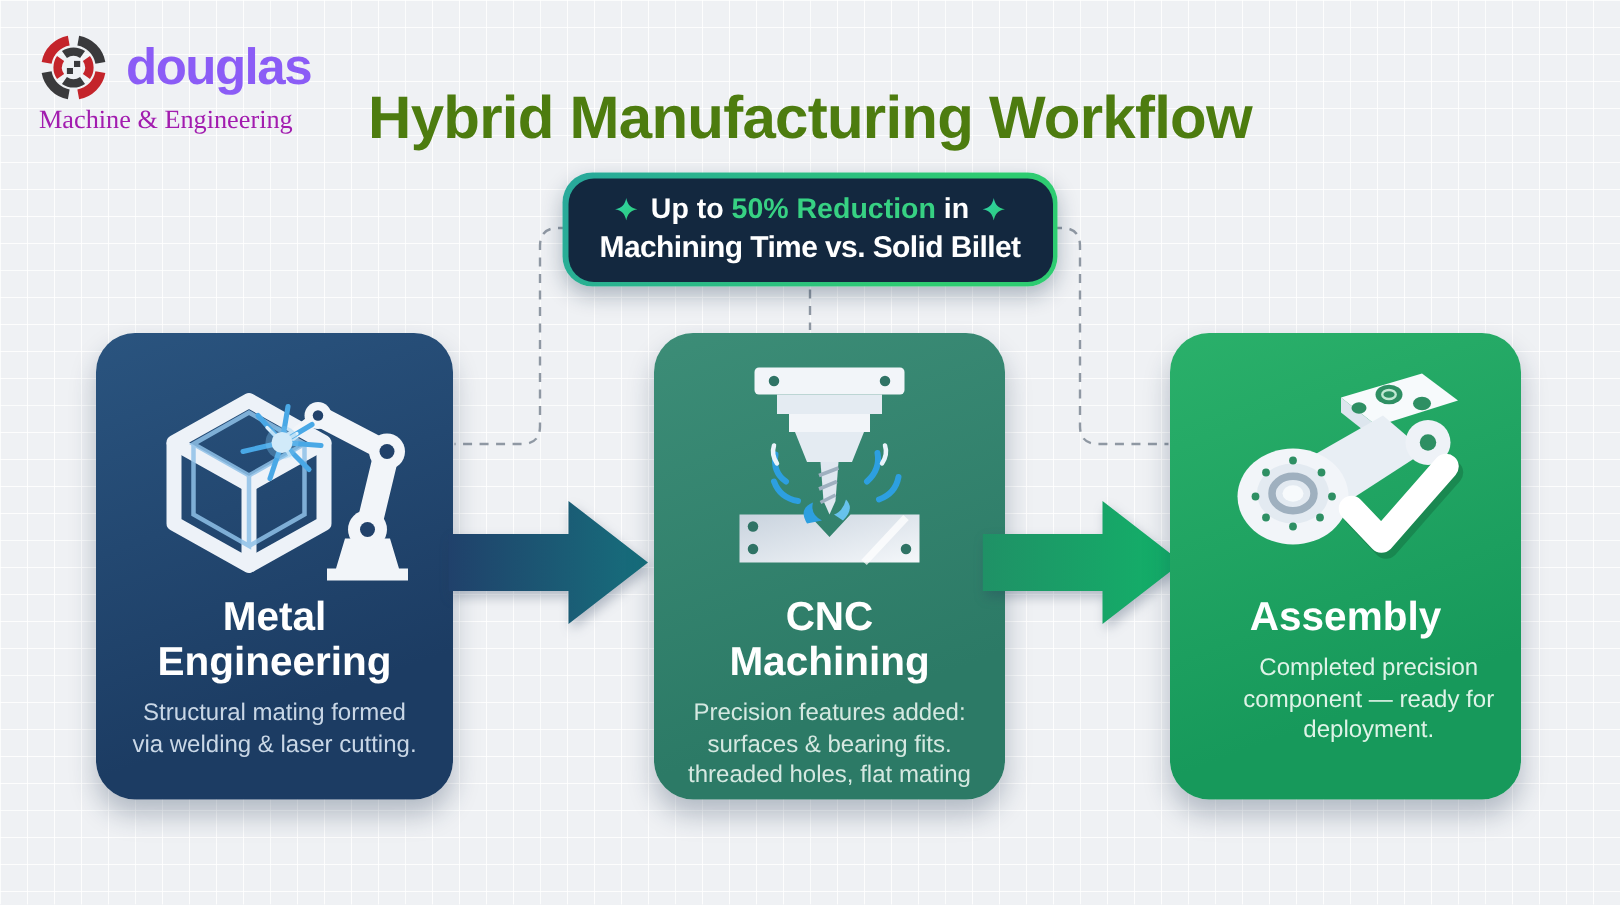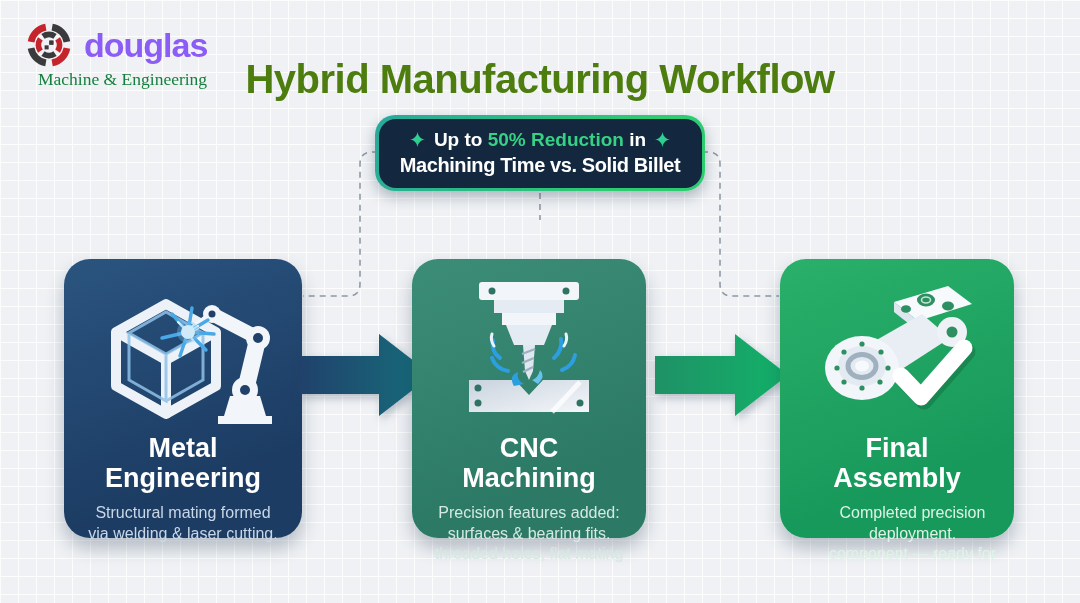--- a/index.html
+++ b/index.html
@@ -11,42 +11,42 @@
       linear-gradient(rgba(255,255,255,.85) 1px, transparent 1px),
       linear-gradient(90deg, rgba(255,255,255,.85) 1px, transparent 1px),
       linear-gradient(rgba(205,211,219,.28) 1px, transparent 1px),
       linear-gradient(90deg, rgba(205,211,219,.28) 1px, transparent 1px);
     background-size:18px 18px,18px 18px,90px 90px,90px 90px;
   }
   
   .logo{position:absolute;left:26px;top:22px;width:200px;}
   .logo-row{display:flex;align-items:center;gap:12px;}
   .brand-name{font-size:34px;font-weight:bold;color:#8b5cf6;letter-spacing:-1px;}
-  .brand-tagline{font-family:"Liberation Serif","DejaVu Serif",serif;font-size:17.5px;color:#15803d;margin-top:1px;margin-left:12px;}
+  .brand-tagline{font-family:"Liberation Serif","DejaVu Serif",serif;font-size:17.5px;color:#a21caf;margin-top:1px;margin-left:0;}
   
   .page-title{position:absolute;top:30px;left:0;right:0;text-align:center;
     font-size:40px;font-weight:bold;color:#4d7c0f;letter-spacing:-.5px;}
   
   .badge{position:absolute;left:375px;top:115px;width:330px;box-sizing:border-box;
     padding:3.5px;border-radius:20px;
     background:linear-gradient(125deg,#28a89c 0%,#2ecc71 75%);
     box-shadow:0 6px 14px rgba(18,42,68,.30);}
   .badge-inner{background:#13283f;border-radius:17px;padding:8px 2px 10px;text-align:center;}
   .badge-line{color:#fff;font-weight:bold;white-space:nowrap;line-height:1.32;}
   .badge-line1{font-size:19px;display:flex;align-items:center;justify-content:center;gap:9px;}
   .badge-line2{font-size:20px;letter-spacing:-.4px;}
   .badge-highlight{color:#37d183;}
   .sparkle{width:15px;height:15px;display:inline-block;}
   
   .connector-layer{position:absolute;left:0;top:0;width:1080px;height:603px;pointer-events:none;}
   
-  .card{position:absolute;top:222px;height:279px;border-radius:26px;color:#fff;
-    text-align:center;box-shadow:0 10px 18px rgba(25,45,75,.28);box-sizing:border-box;margin-top:37px;}
+  .card{position:absolute;top:222px;height:311px;border-radius:26px;color:#fff;
+    text-align:center;box-shadow:0 10px 18px rgba(25,45,75,.28);box-sizing:border-box;}
   .card-1{left:64px;width:238px;background:linear-gradient(160deg,#2a547f 0%,#1c3c63 75%);}
-  .card-2{left:412px;width:234px;background:linear-gradient(160deg,#3c8d77 0%,#2c7a66 75%);}
+  .card-2{left:436px;width:234px;background:linear-gradient(160deg,#3c8d77 0%,#2c7a66 75%);}
   .card-3{left:780px;width:234px;background:linear-gradient(160deg,#2ab06a 0%,#17995b 75%);}
   .icon-wrap{height:152px;margin-top:16px;display:flex;align-items:center;justify-content:center;}
   .card-title{font-size:27px;font-weight:bold;line-height:1.12;margin-top:6px;}
   .card-desc{font-size:16px;line-height:1.28;margin-top:10px;}
   .card-1 .card-desc{color:#c9d7e6;}
   .card-2 .card-desc{color:#d5e8e1;}
   .card-3 .card-desc{color:#def3e7;padding-left:31px;}
   
   .flow-arrow{position:absolute;top:333px;width:136px;height:86px;
     filter:drop-shadow(2px 4px 4px rgba(40,60,90,.30));}
@@ -271,21 +271,20 @@
           <circle cx="42" cy="76" r="2.6"></circle>
       </g>
       <ellipse cx="60" cy="90" rx="14" ry="11.5" fill="none" stroke="#9fb0bf" stroke-width="5"></ellipse>
       <ellipse cx="60" cy="90" rx="7" ry="5.5" fill="#f7fafc"></ellipse>
 
       <path d="M99,100 L119,121 L162,72" fill="none" stroke="rgba(18,88,52,.35)" stroke-width="17" stroke-linecap="round" stroke-linejoin="round" transform="translate(3,4)"></path>
       <path d="M99,100 L119,121 L162,72" fill="none" stroke="#ffffff" stroke-width="17" stroke-linecap="round" stroke-linejoin="round"></path>
     </svg>
   </div>
   <div class="card-title">
-    <div>Final</div>
     <div>Assembly</div>
   </div>
   <div class="card-desc">
     <div>Completed precision</div>
+    <div>component — ready for</div>
     <div>deployment.</div>
-    <div>component — ready for</div>
   </div>
 </div>
 
 </body></html>

